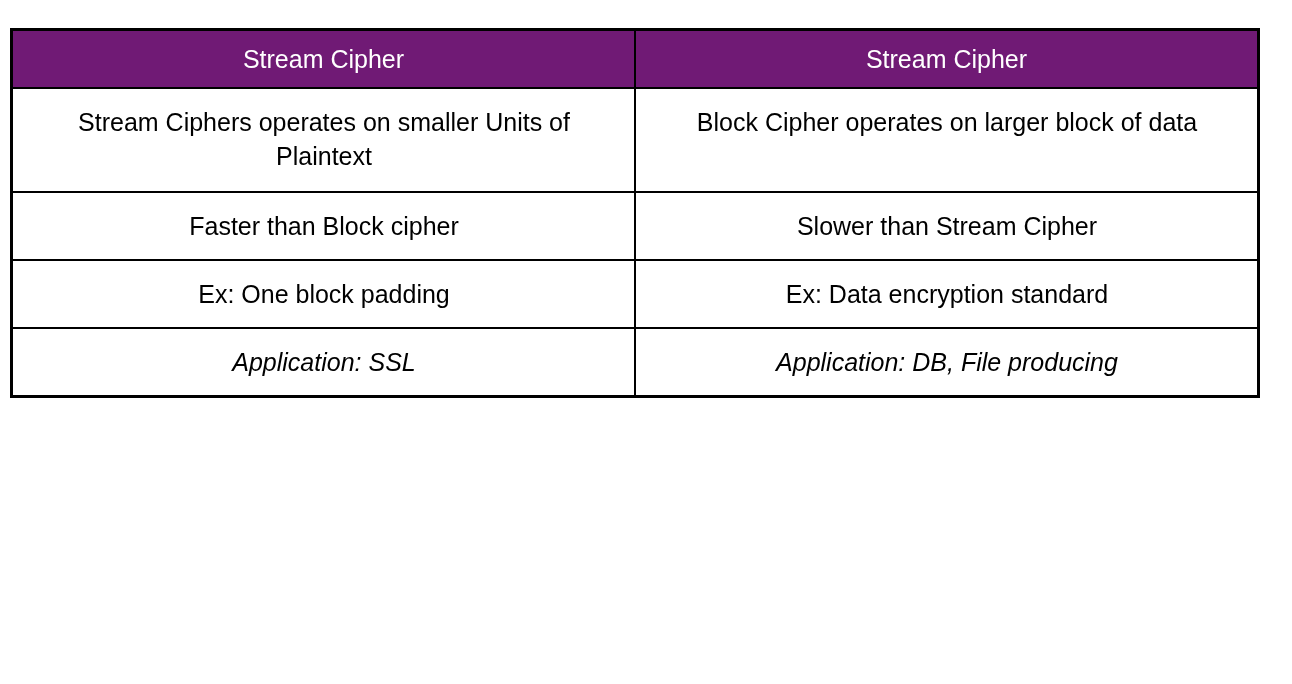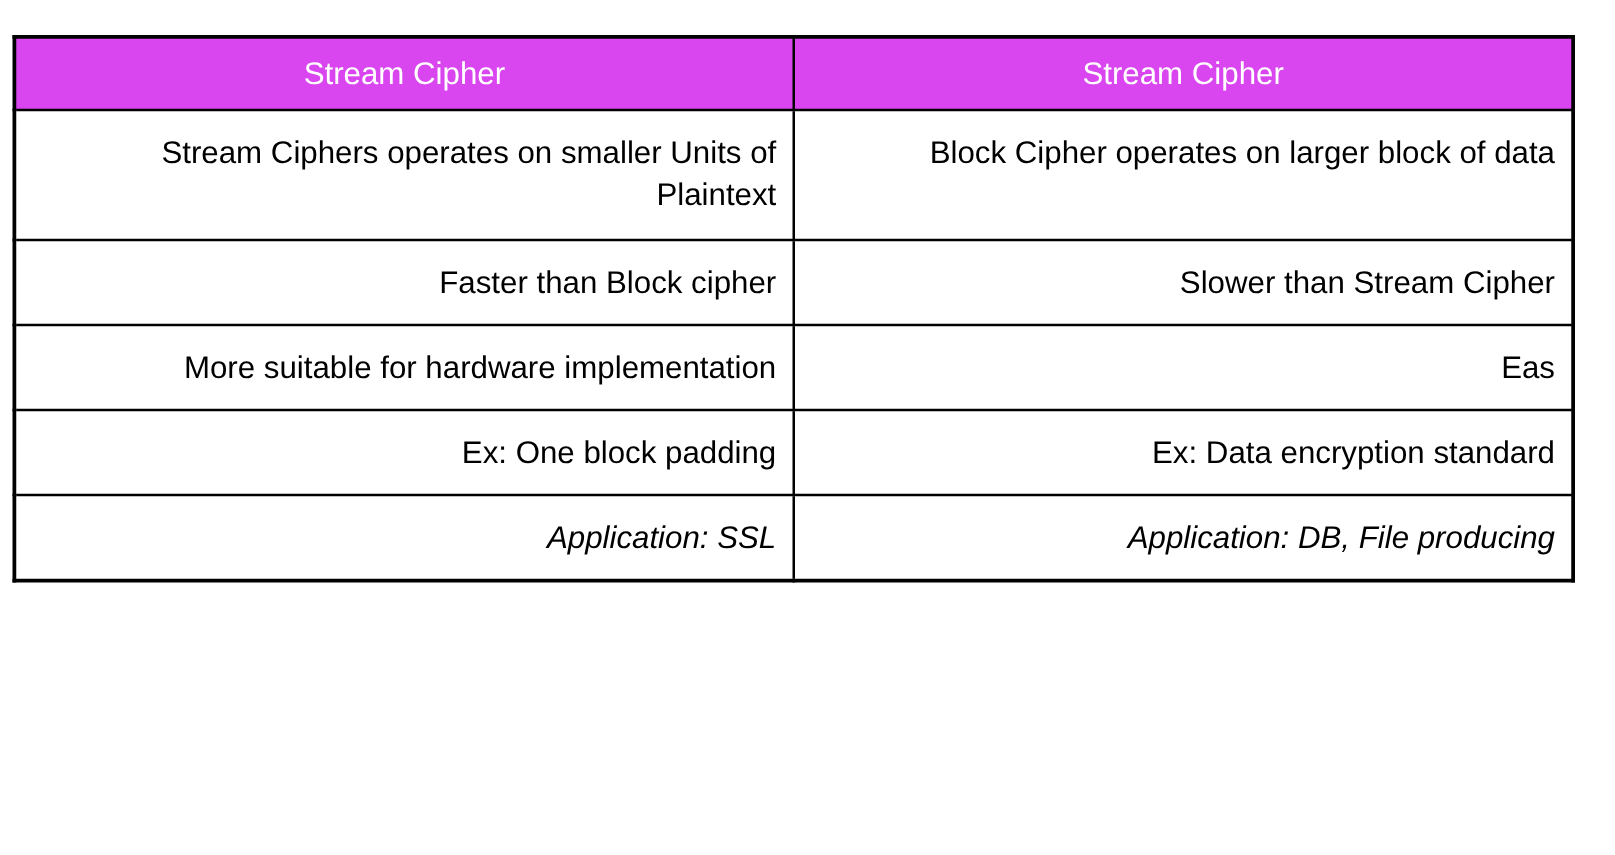--- a/index.html
+++ b/index.html
@@ -22,34 +22,34 @@
     border-collapse: collapse;
     table-layout: fixed;
     border: 3px solid #000000;
   }
   .cipher-table th,
   .cipher-table td {
     border: 2px solid #000000;
     width: 50%;
   }
   .cipher-table th {
-    background: #d946ef;
+    background: #701a75;
     color: #ffffff;
     font-size: 25px;
     font-weight: normal;
     text-align: center;
     vertical-align: middle;
     height: 56px;
     padding: 0 10px;
   }
   .cipher-table td {
     color: #000000;
     font-size: 25px;
     line-height: 34px;
-    text-align: right;
+    text-align: center;
     vertical-align: top;
     padding: 16px 13px 16px 14px;
   }
   tr.h-2line { height: 104px; }
   tr.h-1line { height: 64px; }
   tr.h-3line { height: 137px; }
   tr.h-last  { height: 59px; font-style: italic; }
 </style>
 </head>
 <body>
@@ -64,24 +64,20 @@
   <tbody>
     <tr class="h-2line">
       <td>Stream Ciphers operates on smaller Units of Plaintext</td>
       <td>Block Cipher operates on larger block of data</td>
     </tr>
     <tr class="h-1line">
       <td>Faster than Block cipher</td>
       <td>Slower than Stream Cipher</td>
     </tr>
     <tr class="h-1line">
-      <td>More suitable for hardware implementation</td>
-      <td>Eas</td>
-    </tr>
-    <tr class="h-1line">
       <td>Ex: One block padding</td>
       <td>Ex: Data encryption standard</td>
     </tr>
     <tr class="h-last">
       <td>Application: SSL</td>
       <td>Application: DB, File producing</td>
     </tr>
   </tbody>
 </table>
 

